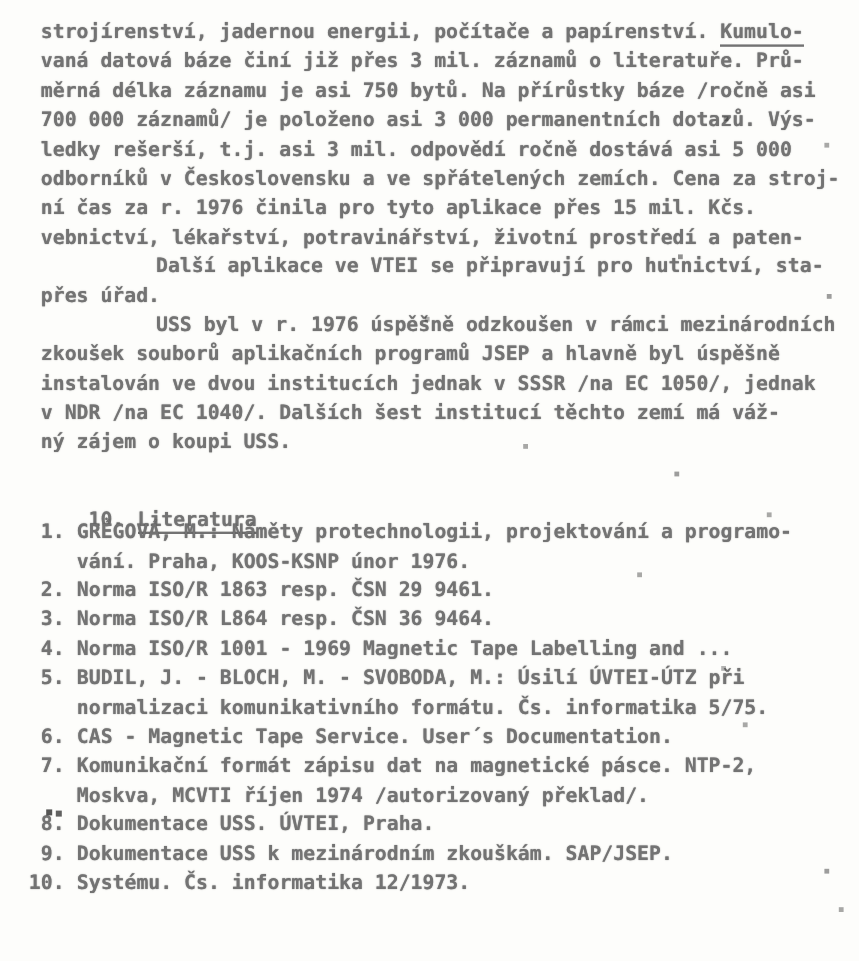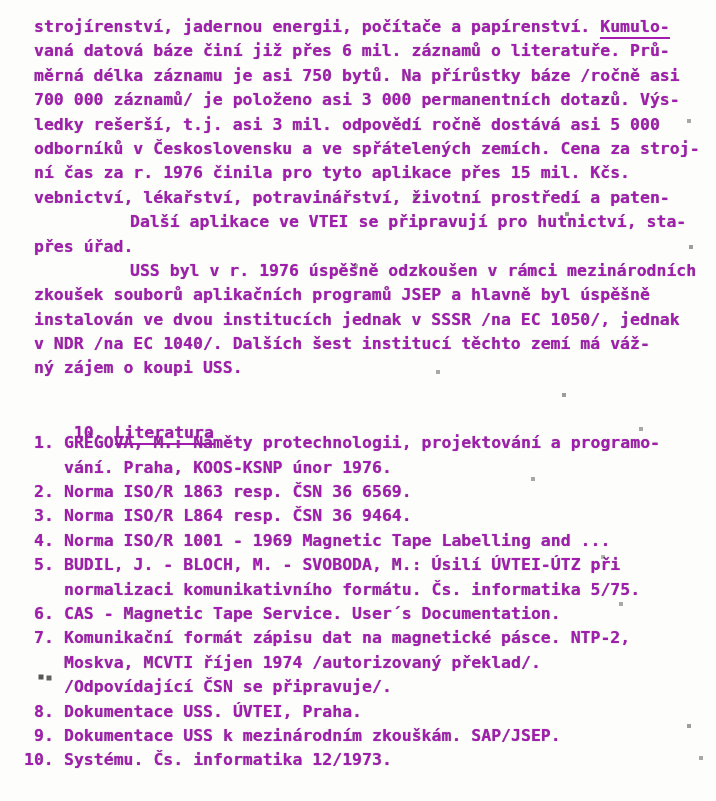--- a/index.html
+++ b/index.html
@@ -16,21 +16,21 @@
   .page {
     position: relative;
     width: 716px;
     height: 673px;
     box-sizing: border-box;
     padding: 15px 12px 0 34px;
     font-family: "DejaVu Sans Mono", "Liberation Mono", monospace;
     font-size: 16.5px;
     font-weight: bold;
     line-height: 24.4px;
-    color: #a21caf;
+    color: #737373;
     text-shadow: 0 0 1px rgba(30,30,30,0.55);
   }
   .line {
     white-space: pre;
     height: 24.4px;
   }
   .line.indent {
     padding-left: 96px;
   }
   .ul {
@@ -91,21 +91,21 @@
       355px 265px 0 1px rgba(40,40,40,0.35);
   }
 </style>
 </head>
 <body>
 
 <div class="page">
 
   <div class="para">
     <div class="line"><span>strojírenství, jadernou energii, počítače a papírenství. </span><span class="ul">Kumulo-</span></div>
-    <div class="line">vaná datová báze činí již přes 6 mil. záznamů o literatuře. Prů-</div>
+    <div class="line">vaná datová báze činí již přes 3 mil. záznamů o literatuře. Prů-</div>
     <div class="line">měrná délka záznamu je asi 750 bytů. Na přírůstky báze /ročně asi</div>
     <div class="line">700 000 záznamů/ je položeno asi 3 000 permanentních dotazů. Výs-</div>
     <div class="line">ledky rešerší, t.j. asi 3 mil. odpovědí ročně dostává asi 5 000</div>
     <div class="line">odborníků v Československu a ve spřátelených zemích. Cena za stroj-</div>
     <div class="line">ní čas za r. 1976 činila pro tyto aplikace přes 15 mil. Kčs.</div>
   </div>
 
   <div class="para">
     <div class="line">vebnictví, lékařství, potravinářství, životní prostředí a paten-</div>
     <div class="line indent">Další aplikace ve VTEI se připravují pro hutnictví, sta-</div>
@@ -130,21 +130,21 @@
       <span class="rnum">1.</span>
       <div class="rbody">
         <div class="line">GRÉGOVÁ, M.: Náměty protechnologii, projektování a programo-</div>
         <div class="line">vání. Praha, KOOS-KSNP únor 1976.</div>
       </div>
     </div>
 
     <div class="ref">
       <span class="rnum">2.</span>
       <div class="rbody">
-        <div class="line">Norma ISO/R 1863 resp. ČSN 36 6569.</div>
+        <div class="line">Norma ISO/R 1863 resp. ČSN 29 9461.</div>
       </div>
     </div>
 
     <div class="ref">
       <span class="rnum">3.</span>
       <div class="rbody">
         <div class="line">Norma ISO/R L864 resp. ČSN 36 9464.</div>
       </div>
     </div>
 
@@ -168,21 +168,20 @@
       <div class="rbody">
         <div class="line">CAS - Magnetic Tape Service. User´s Documentation.</div>
       </div>
     </div>
 
     <div class="ref">
       <span class="rnum">7.</span>
       <div class="rbody">
         <div class="line">Komunikační formát zápisu dat na magnetické pásce. NTP-2,</div>
         <div class="line">Moskva, MCVTI říjen 1974 /autorizovaný překlad/.</div>
-        <div class="line">/Odpovídající ČSN se připravuje/.</div>
       </div>
     </div>
 
     <div class="ref">
       <span class="rnum">8.</span>
       <div class="rbody">
         <div class="line">Dokumentace USS. ÚVTEI, Praha.</div>
       </div>
     </div>
 

